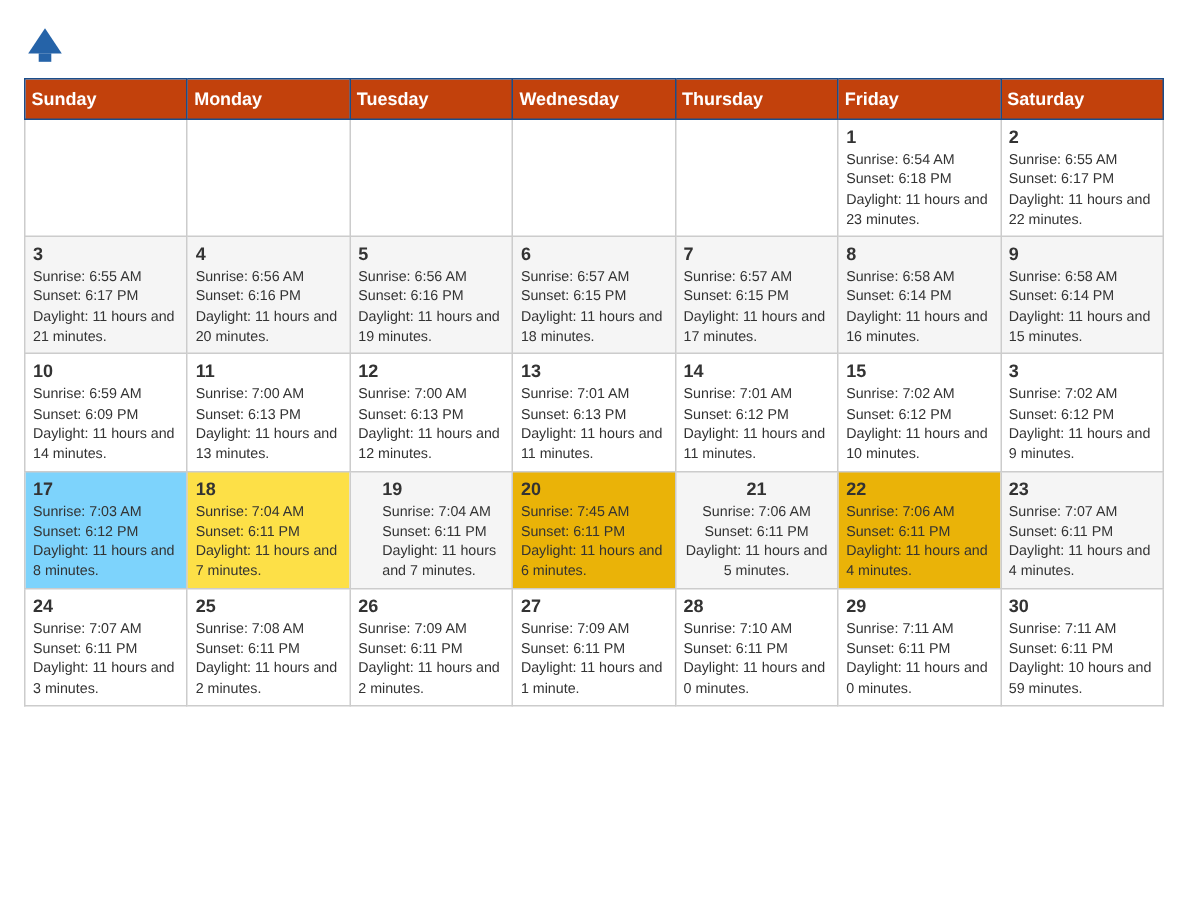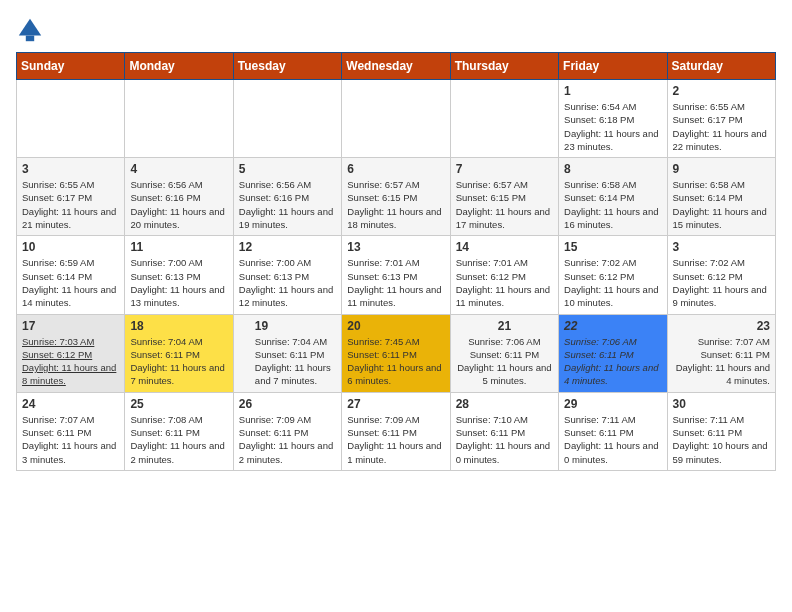--- a/index.html
+++ b/index.html
@@ -178,21 +178,21 @@
           <span class="day-number">9</span>
           <div class="day-info" style="white-space: pre-line;">Sunrise: 6:58 AM
 Sunset: 6:14 PM
 Daylight: 11 hours and 15 minutes.</div>
         </td>
       </tr>
       <tr>
         <td>
           <span class="day-number">10</span>
           <div class="day-info" style="white-space: pre-line;">Sunrise: 6:59 AM
-Sunset: 6:14 PM
+Sunset: 6:09 PM
 Daylight: 11 hours and 14 minutes.</div>
         </td>
         <td>
           <span class="day-number">11</span>
           <div class="day-info" style="white-space: pre-line;">Sunrise: 7:00 AM
 Sunset: 6:13 PM
 Daylight: 11 hours and 13 minutes.</div>
         </td>
         <td>
           <span class="day-number">12</span>
@@ -219,23 +219,23 @@
 Daylight: 11 hours and 10 minutes.</div>
         </td>
         <td>
           <span class="day-number">3</span>
           <div class="day-info" style="white-space: pre-line;">Sunrise: 7:02 AM
 Sunset: 6:12 PM
 Daylight: 11 hours and 9 minutes.</div>
         </td>
       </tr>
       <tr>
-        <td style="background: #e5e5e5;">
+        <td style="background: #7dd3fc;">
           <span class="day-number">17</span>
-          <div class="day-info" style="white-space: pre-line; text-decoration: underline;">Sunrise: 7:03 AM
+          <div class="day-info" style="white-space: pre-line;">Sunrise: 7:03 AM
 Sunset: 6:12 PM
 Daylight: 11 hours and 8 minutes.</div>
         </td>
         <td style="background: #fde047;">
           <span class="day-number">18</span>
           <div class="day-info" style="white-space: pre-line;">Sunrise: 7:04 AM
 Sunset: 6:11 PM
 Daylight: 11 hours and 7 minutes.</div>
         </td>
         <td style="background: rgb(245, 245, 245); padding-left: 21px;">
@@ -249,27 +249,27 @@
           <div class="day-info" style="white-space: pre-line;">Sunrise: 7:45 AM
 Sunset: 6:11 PM
 Daylight: 11 hours and 6 minutes.</div>
         </td>
         <td style="background: rgb(245, 245, 245); text-align: center;">
           <span class="day-number">21</span>
           <div class="day-info" style="white-space: pre-line;">Sunrise: 7:06 AM
 Sunset: 6:11 PM
 Daylight: 11 hours and 5 minutes.</div>
         </td>
-        <td style="background: #3b82f6; font-style: italic;">
+        <td style="background: #eab308;">
           <span class="day-number">22</span>
           <div class="day-info" style="white-space: pre-line;">Sunrise: 7:06 AM
 Sunset: 6:11 PM
 Daylight: 11 hours and 4 minutes.</div>
         </td>
-        <td style="background: rgb(245, 245, 245); text-align: right;">
+        <td style="background: rgb(245, 245, 245);">
           <span class="day-number">23</span>
           <div class="day-info" style="white-space: pre-line;">Sunrise: 7:07 AM
 Sunset: 6:11 PM
 Daylight: 11 hours and 4 minutes.</div>
         </td>
       </tr>
       <tr>
         <td>
           <span class="day-number">24</span>
           <div class="day-info" style="white-space: pre-line;">Sunrise: 7:07 AM

